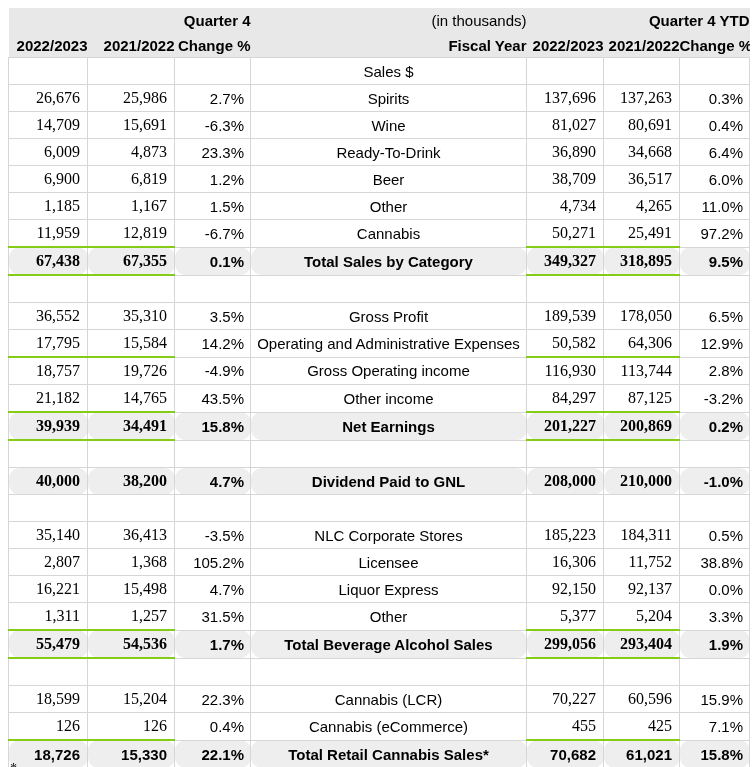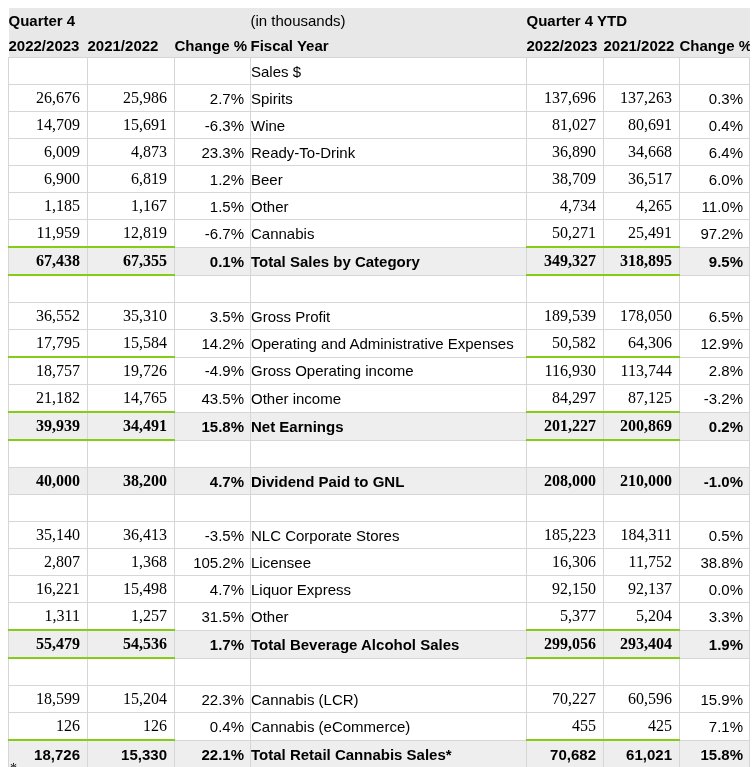--- a/index.html
+++ b/index.html
@@ -6,38 +6,38 @@
   body{
     width:755px;height:767px;background:#ffffff;color:#000;
     font-family:"Liberation Sans", sans-serif;
     position:relative;overflow:hidden;
   }
   .page{position:absolute;top:8px;left:8px;}
   table.fin{border-collapse:collapse;table-layout:fixed;width:741px;}
   
   thead th{
     background:#e8e8e8;font-weight:bold;font-size:15px;
-    text-align:left;vertical-align:middle;padding:0;border:0;
+    text-align:right;vertical-align:middle;padding:0;border:0;
     white-space:nowrap;overflow:hidden;
   }
   tr.hband th{height:25px;}
   tr.hcols th{height:24px;}
   th.units{font-weight:400;}
   
   tbody td{
     border:1px solid #d6d6d6;height:26px;vertical-align:middle;
     white-space:nowrap;overflow:hidden;font-size:15px;padding:0;
   }
   td.num{
     font-family:"Liberation Serif", serif;font-size:16px;
     text-align:right;padding-right:7px;
   }
   td.chg{text-align:right;padding-right:6px;}
-  td.lbl{}
-  tr.total td{background:#eeeeee;font-weight:bold;}
+  td.lbl{text-align:center;}
+  tr.total td{background:#eeeeee;font-weight:bold;border-radius:11px;}
   tr.sansnum td.num{font-family:"Liberation Sans", sans-serif;font-size:15px;text-align:right;}
   td.ulb{border-bottom:2px solid #84cc16;}
   .footnote{
     position:absolute;left:2px;top:753px;font-size:14px;
     font-family:"Liberation Serif", serif;
   }
 </style>
 </head>
 <body>
 

